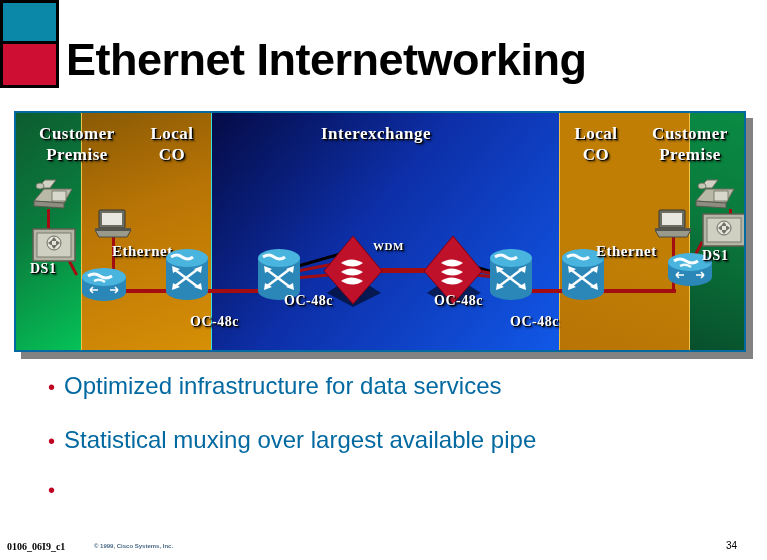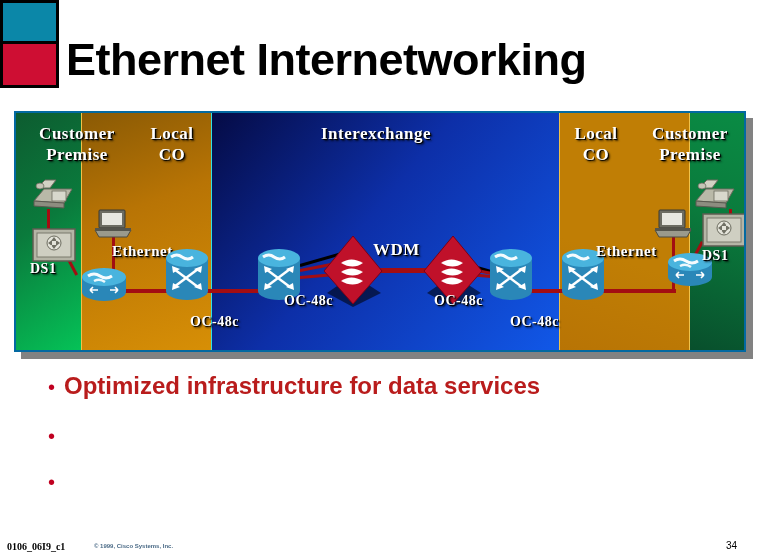--- a/index.html
+++ b/index.html
@@ -67,21 +67,21 @@
   .pc{position:absolute;}
 
   
   #bullets{position:absolute;left:48px;top:372px;width:700px;}
   .bullet-row{display:flex;align-items:baseline;margin-bottom:26px;}
   .bullet-mark{
     width:16px;flex:0 0 16px;color:#c00020;font-size:20px;line-height:1;
     font-family:"Liberation Sans",sans-serif;
   }
   .bullet-text{
-    font-size:24px;font-weight:bold;color:#b91c1c;
+    font-size:24px;font-weight:normal;color:#0369a1;
     font-family:"Liberation Sans",sans-serif;white-space:nowrap;
   }
 
   
   #footer-id{position:absolute;left:7px;top:541px;font-size:10px;color:#000;font-family:Liberation Serif, serif;font-weight:bold;}
   #footer-copy{position:absolute;left:94px;top:543px;font-size:6px;color:#4a6a86;font-family:"Liberation Sans",sans-serif;font-weight:bold;white-space:nowrap;}
   #footer-page{position:absolute;left:726px;top:540px;font-size:10px;color:#000;font-family:"Liberation Sans",sans-serif;}
 </style>
 </head>
 <body>
@@ -227,21 +227,21 @@
     <path d="M20,48 q10,-7 22,0 q-10,7 -22,0 Z" fill="#ffffff"></path>
   </svg>
 
   <svg class="wdm" style="left:405px;top:120px;" width="64" height="76" viewBox="0 0 64 76">
     <polygon points="32,42 60,60 32,74 6,60" fill="#000000" opacity="0.55"></polygon>
     <polygon points="32,3 61,38 32,71 3,38" fill="#c0112a" stroke="#7a0017" stroke-width="1"></polygon>
     <path d="M20,30 q10,-7 22,0 q-10,7 -22,0 Z" fill="#ffffff"></path>
     <path d="M20,39 q10,-7 22,0 q-10,7 -22,0 Z" fill="#ffffff"></path>
     <path d="M20,48 q10,-7 22,0 q-10,7 -22,0 Z" fill="#ffffff"></path>
   </svg>
-  <div class="net-label" style="left:357px;top:127px;font-size:17px;">WDM</div>
+  <div class="net-label" style="left:357px;top:127px;font-size:11px;">WDM</div>
 
   <svg class="switch" style="left:472px;top:136px;" width="46" height="52" viewBox="0 0 46 52">
     <path d="M2,9 L2,42 A21,9 0 0 0 44,42 L44,9 Z" fill="#2a87b8"></path>
     <ellipse cx="23" cy="9" rx="21" ry="9" fill="#49b4de"></ellipse>
     <path d="M7,8 q6,-4 11,0 q6,4 11,0" stroke="#ffffff" stroke-width="3" fill="none" opacity="0.95"></path>
     <g stroke="#ffffff" stroke-width="2.4" fill="none">
       <path d="M10,20 L34,38"></path>
         <path d="M34,20 L10,38"></path>
     </g>
     <g fill="#ffffff">
@@ -307,20 +307,21 @@
   <div class="net-label" style="left:494px;top:201px;">OC-48c</div>
 </div>
 
 <div id="bullets">
   <div class="bullet-row">
     <span class="bullet-mark">•</span>
     <span class="bullet-text">Optimized infrastructure for data services</span>
   </div>
   <div class="bullet-row">
     <span class="bullet-mark">•</span>
+    <span class="bullet-text">Statistical muxing over largest available pipe</span>
   </div>
   <div class="bullet-row">
     <span class="bullet-mark">•</span>
   </div>
 </div>
 
 <div id="footer-id">0106_06I9_c1</div>
 <div id="footer-copy">© 1999, Cisco Systems, Inc.</div>
 <div id="footer-page">34</div>
 

